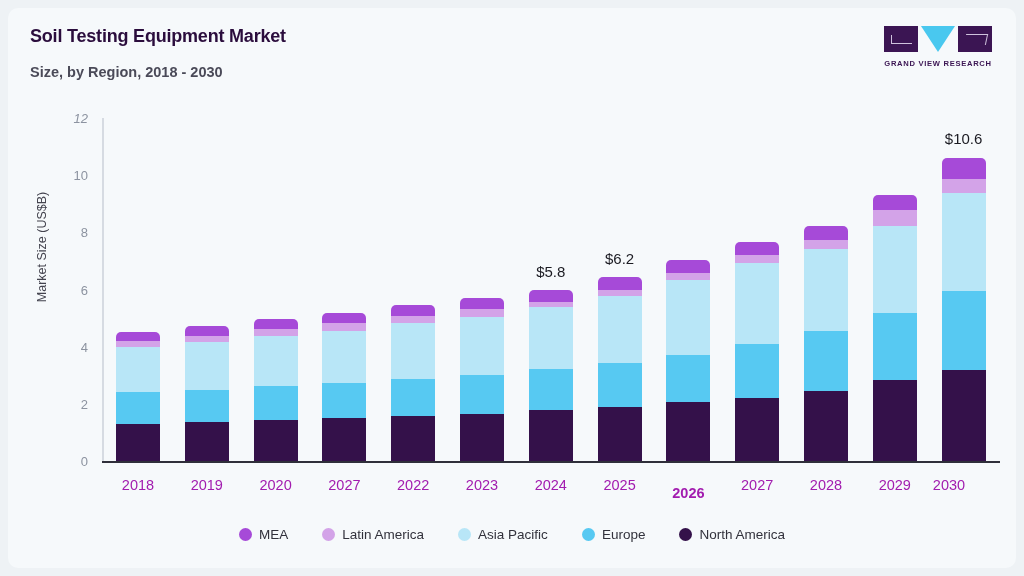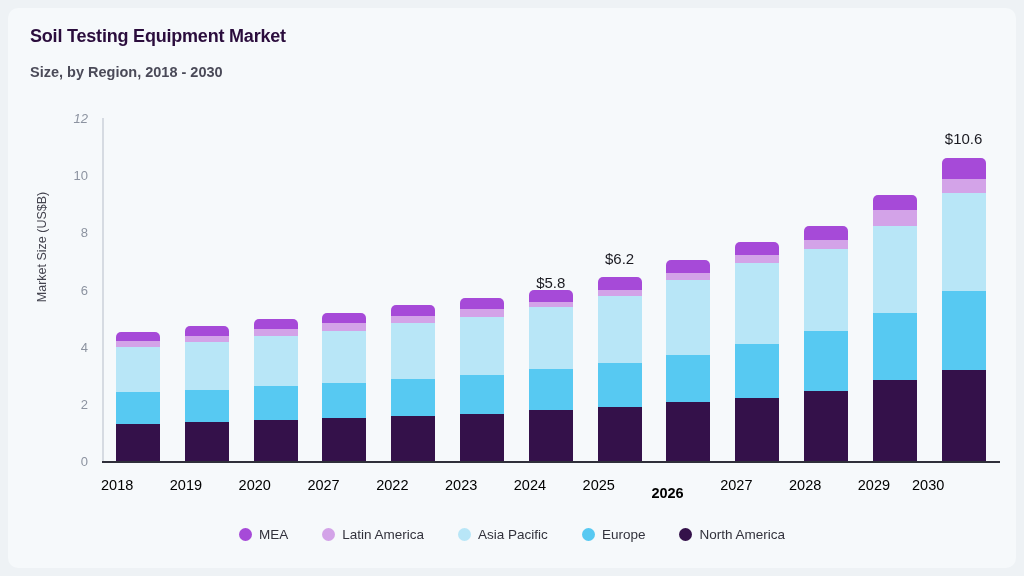--- a/index.html
+++ b/index.html
@@ -72,21 +72,21 @@
   }
   #xaxis-line {
     position: absolute; left: 94px; top: 453px;
     width: 898px; height: 2px; background: #2f2f3a;
   }
   .bar-group { position: absolute; bottom: 107px; width: 44px; }
   .seg { width: 100%; display: block; }
   .seg.top { border-radius: 5px 5px 0 0; }
   .xtick {
     position: absolute; bottom: 76px; width: 74px;
-    text-align: left; font-size: 14.5px; color: #000000;
+    text-align: center; font-size: 14.5px; color: #a21caf;
   }
   .bar-label {
     position: absolute; width: 90px; text-align: center;
     font-size: 15px; color: #1b1b22;
   }
   
   #legend {
     position: absolute; left: 0; right: 0; bottom: 26px;
     display: flex; justify-content: center; align-items: center; gap: 34px;
   }
@@ -95,20 +95,28 @@
   .legend-label { font-size: 13.5px; color: #32323c; }
 </style>
 </head>
 <body>
 
 <div id="card">
 
   <div id="title">Soil Testing Equipment Market</div>
   <div id="subtitle">Size, by Region, 2018 - 2030</div>
 
+  <div id="logo">
+    <div id="logo-marks">
+      <div class="logo-box left"></div>
+      <div id="logo-tri"></div>
+      <div class="logo-box right"></div>
+    </div>
+    <div id="logo-text">GRAND VIEW RESEARCH</div>
+  </div>
 
   <div id="plot">
     <div id="ylabel">Market Size (US$B)</div>
     <div id="yticks-host">
         <div class="ytick" style="top: 453px;">0</div>
         <div class="ytick" style="top: 395.833px;">2</div>
         <div class="ytick" style="top: 338.667px;">4</div>
         <div class="ytick" style="top: 281.5px;">6</div>
         <div class="ytick" style="top: 224.333px;">8</div>
         <div class="ytick" style="top: 167.167px;">10</div>
@@ -218,21 +226,21 @@
         <div class="xtick" style="left: 437px; bottom: 75px;">2023</div>
         <div class="xtick" style="left: 505.8px; bottom: 75px;">2024</div>
         <div class="xtick" style="left: 574.6px; bottom: 75px;">2025</div>
         <div class="xtick" style="left: 643.4px; bottom: 67px; font-weight: bold;">2026</div>
         <div class="xtick" style="left: 712.2px; bottom: 75px;">2027</div>
         <div class="xtick" style="left: 781px; bottom: 75px;">2028</div>
         <div class="xtick" style="left: 849.8px; bottom: 75px;">2029</div>
         <div class="xtick" style="left: 904px; bottom: 75px;">2030</div>
       </div>
     <div id="labels-host">
-        <div class="bar-label" style="left: 497.8px; top: 254.5px; margin-top: 11px;">$5.8</div>
+        <div class="bar-label" style="left: 497.8px; top: 254.5px;">$5.8</div>
         <div class="bar-label" style="left: 566.6px; top: 241.923px;">$6.2</div>
         <div class="bar-label" style="left: 910.6px; top: 122.445px;">$10.6</div>
       </div>
   </div>
 
   <div id="legend">
       <div class="legend-item">
         <span class="legend-dot" style="background: rgb(166, 74, 216);"></span>
         <span class="legend-label">MEA</span>
       </div>

